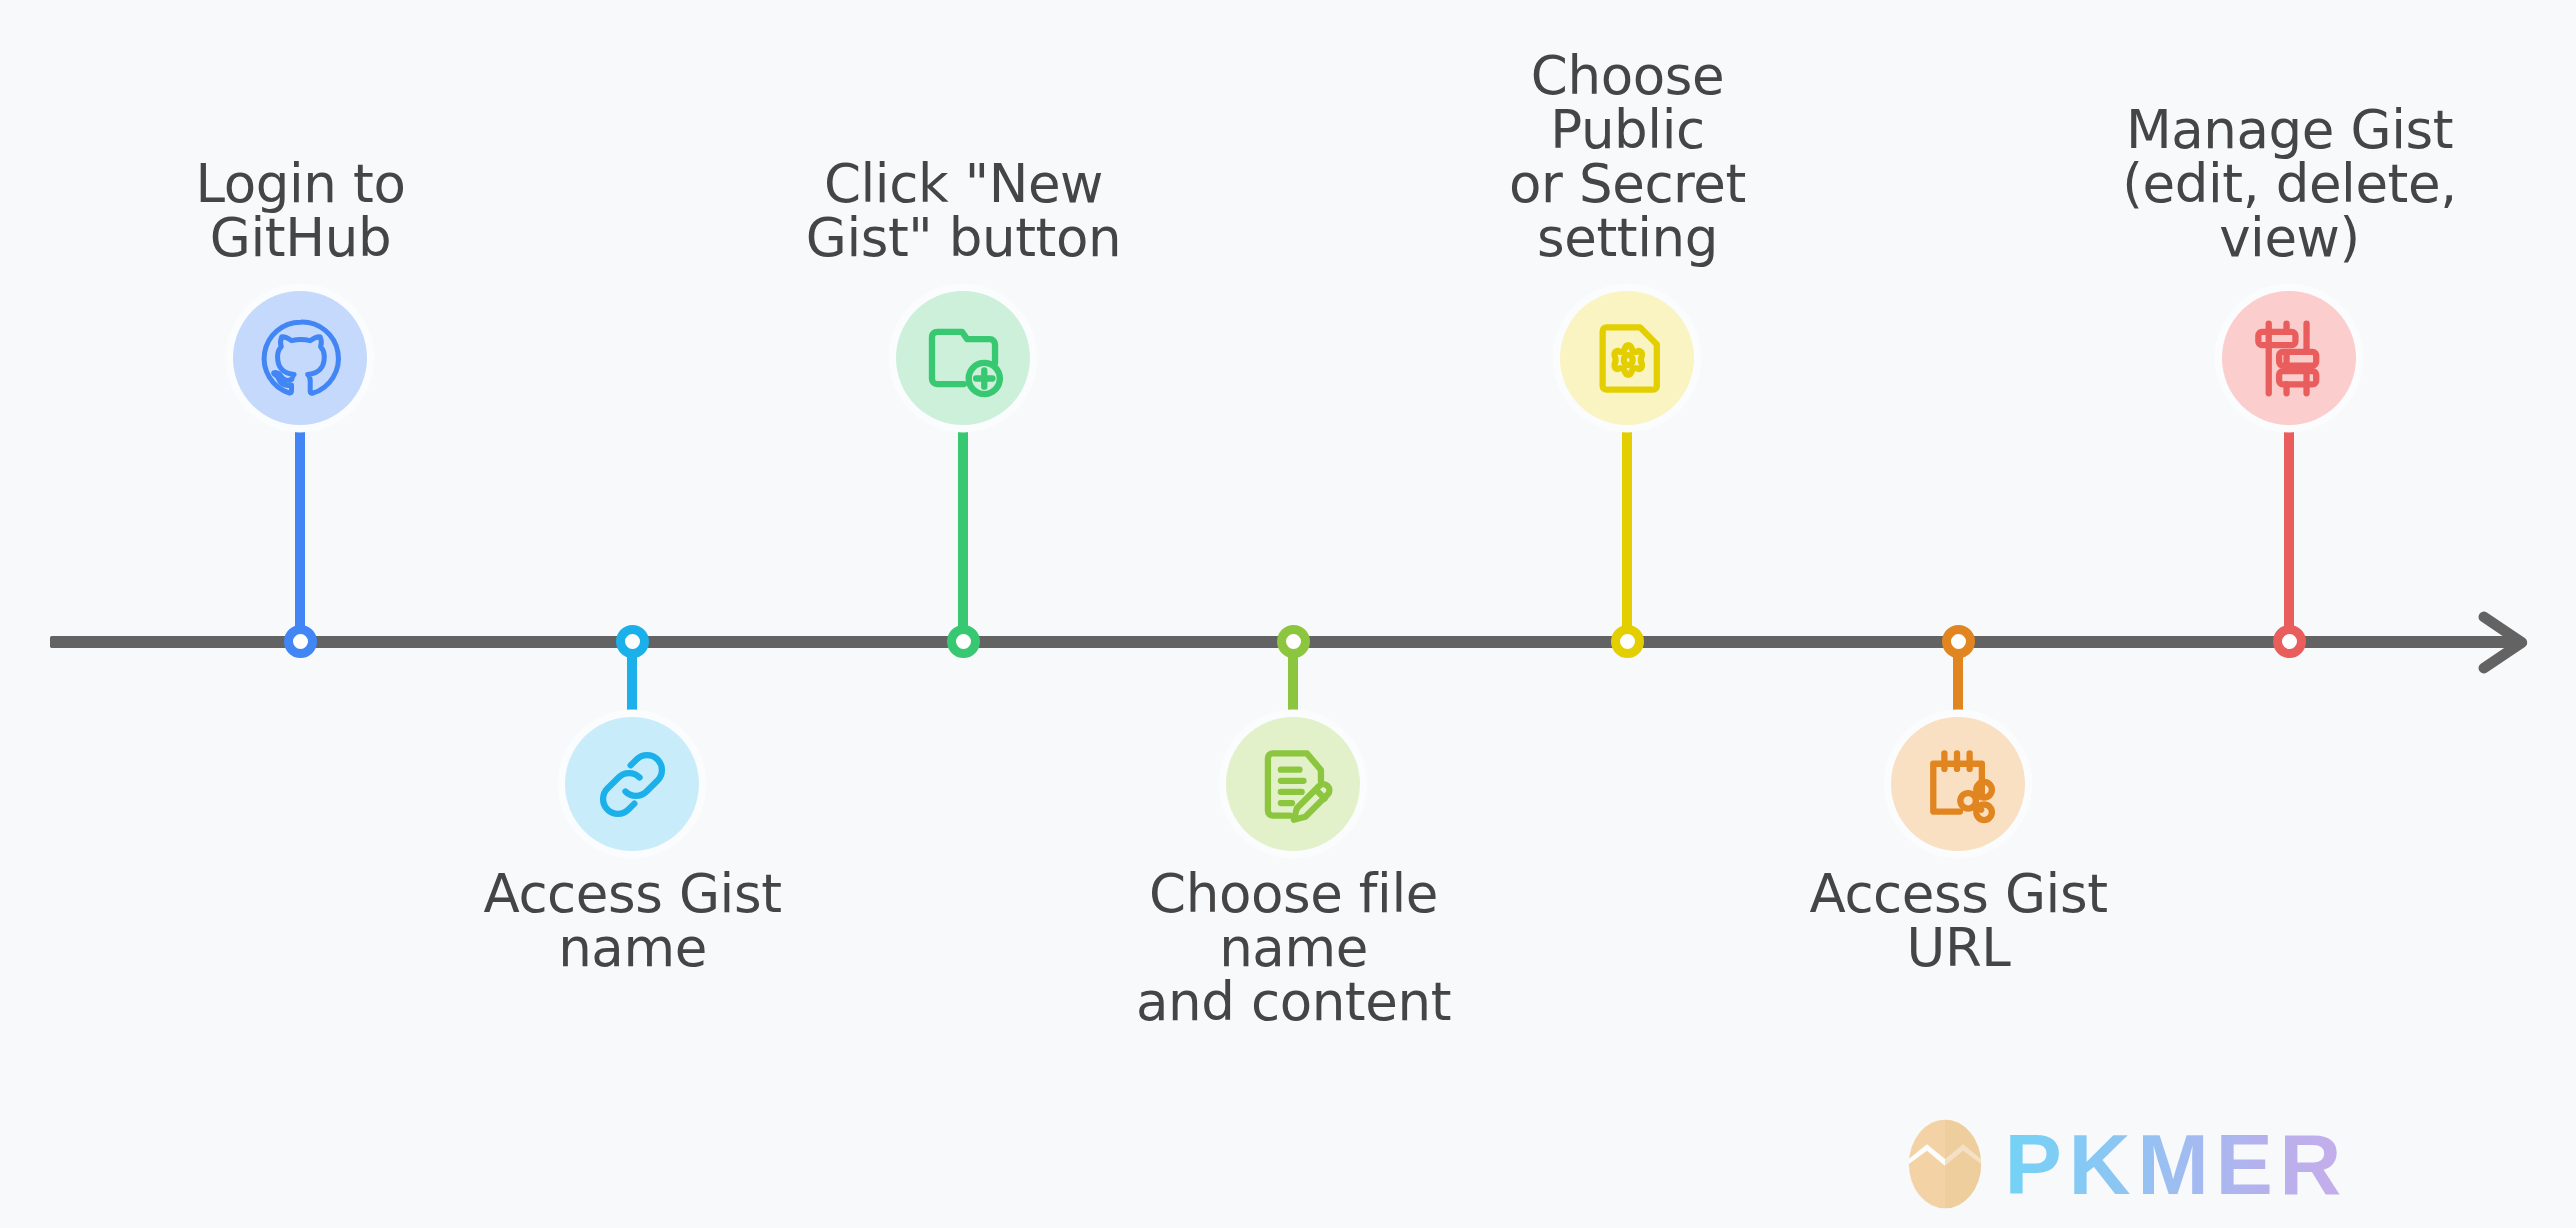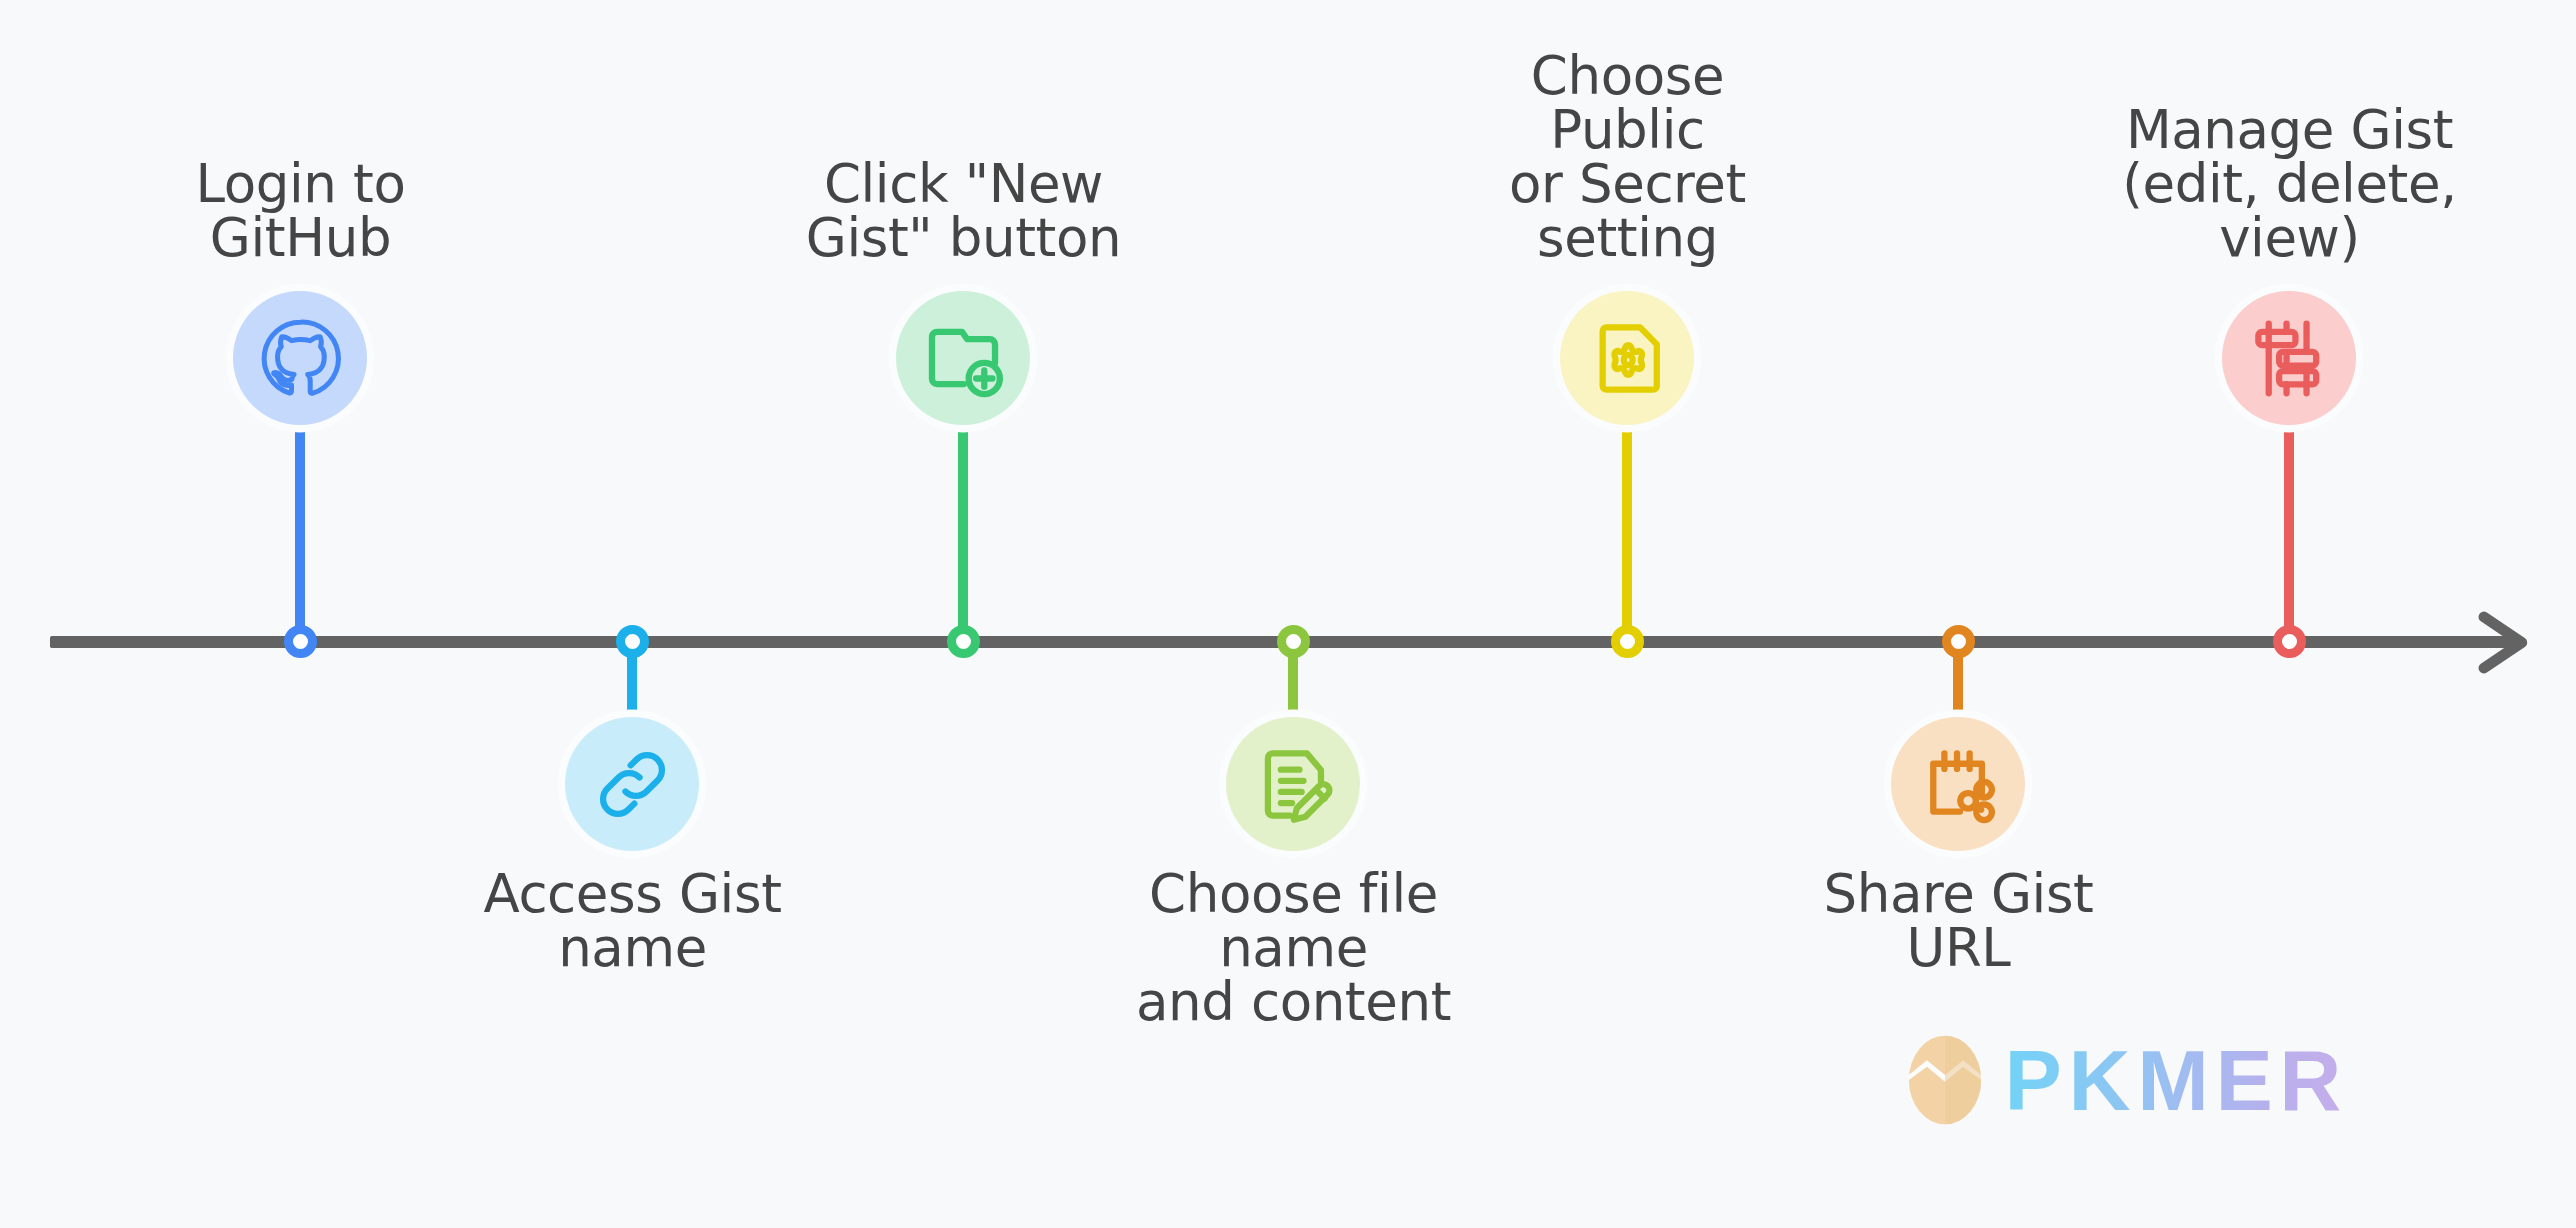--- a/index.html
+++ b/index.html
@@ -80,21 +80,21 @@
   .node.up .caption{ bottom:964px; }
 
   
   .node.down .bubble{ top:717px; }
   .node.down .stem{ top:636px; height:99px; }
   .node.down .caption{ top:867px; }
 
   
   #watermark{
     position:absolute;
-    left:1907px; top:1034px;
+    left:1907px; top:1118px;
     display:flex; align-items:center; gap:21.5px;
     opacity:.78;
     z-index:9;
   }
   #wm-mark{ width:76px; height:92px; }
   #wm-text{
     font-size:86px;
     font-weight:700;
     letter-spacing:6.6px;
     font-family:"Liberation Sans", sans-serif;
@@ -186,21 +186,21 @@
               <path d="M18.9 20.4H6.3a1 1 0 0 1-1-1V4.6a1 1 0 0 1 1-1h9.1l4.5 4.6v11.2a1 1 0 0 1-1 1Z"></path>
               <path d="M12.2 8.4c.5 0 .8.5 1 1.1.2.6.9.9 1.4.6.6-.3 1.2 0 1.3.6.1.6-.3 1.1-.3 1.7s.4 1.1.3 1.7c-.1.6-.7.9-1.3.6-.5-.3-1.2 0-1.4.6-.2.6-.5 1.1-1 1.1s-.8-.5-1-1.1c-.2-.6-.9-.9-1.4-.6-.6.3-1.2 0-1.3-.6-.1-.6.3-1.1.3-1.7s-.4-1.1-.3-1.7c.1-.6.7-.9 1.3-.6.5.3 1.2 0 1.4-.6.2-.6.5-1.1 1-1.1Z"></path>
               <ellipse cx="12.2" cy="12.4" rx="1.2" ry="1.4"></ellipse>
             </svg>
           </span>
         </div>
         <div class="stem" style="background: rgb(227, 207, 0);"></div>
         <div class="dot" style="border-color: rgb(227, 207, 0);"></div>
       </div>
       <div class="node down" style="left: 1958px;">
-        <div class="caption">Share Gist URL</div>
+        <div class="caption">Access Gist URL</div>
         <div class="bubble" style="background: rgb(250, 224, 194);">
           <span style="display: block; width: 89px; height: 89px;">
             <svg viewBox="0 0 24 24" fill="none" stroke="#e0851f" stroke-width="1.7" stroke-linecap="round" stroke-linejoin="round">
               <path d="M18.3 14.3V6.4H5.2v12.9h7.2"></path>
               <path d="M8.2 3.6v4.2M11.6 3.6v4.2M15 3.6v4.2"></path>
               <circle cx="18.9" cy="13.4" r="2.1"></circle>
               <circle cx="14.6" cy="16.4" r="2.1"></circle>
               <circle cx="18.9" cy="19.5" r="2.1"></circle>
               <path d="M16.5 15.2l1.5-1M16.4 17.6l1.7 1.2"></path>
             </svg>

